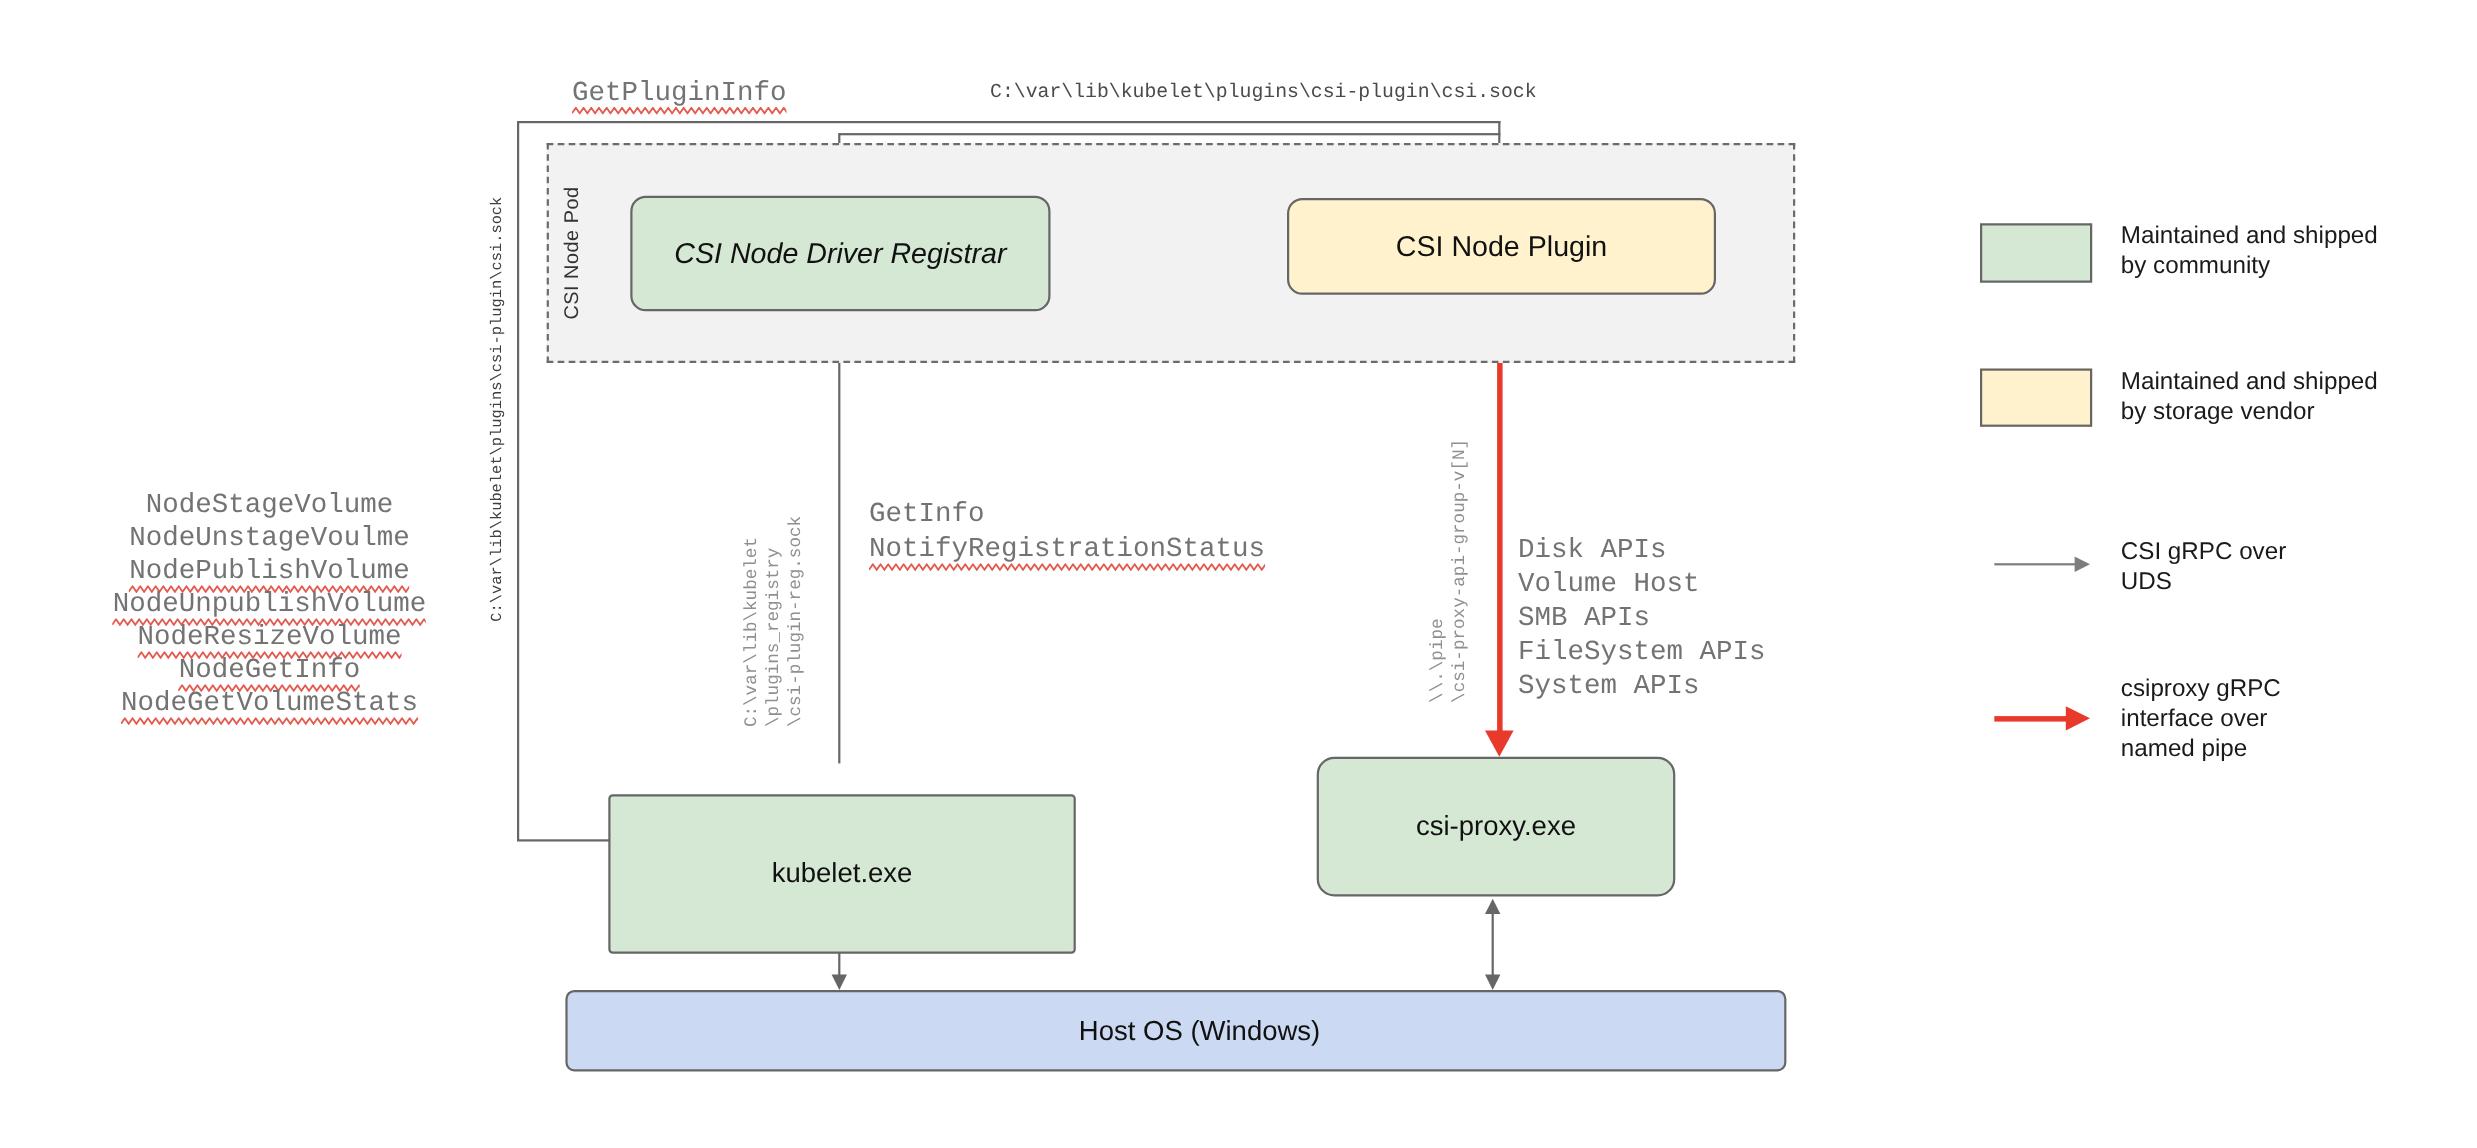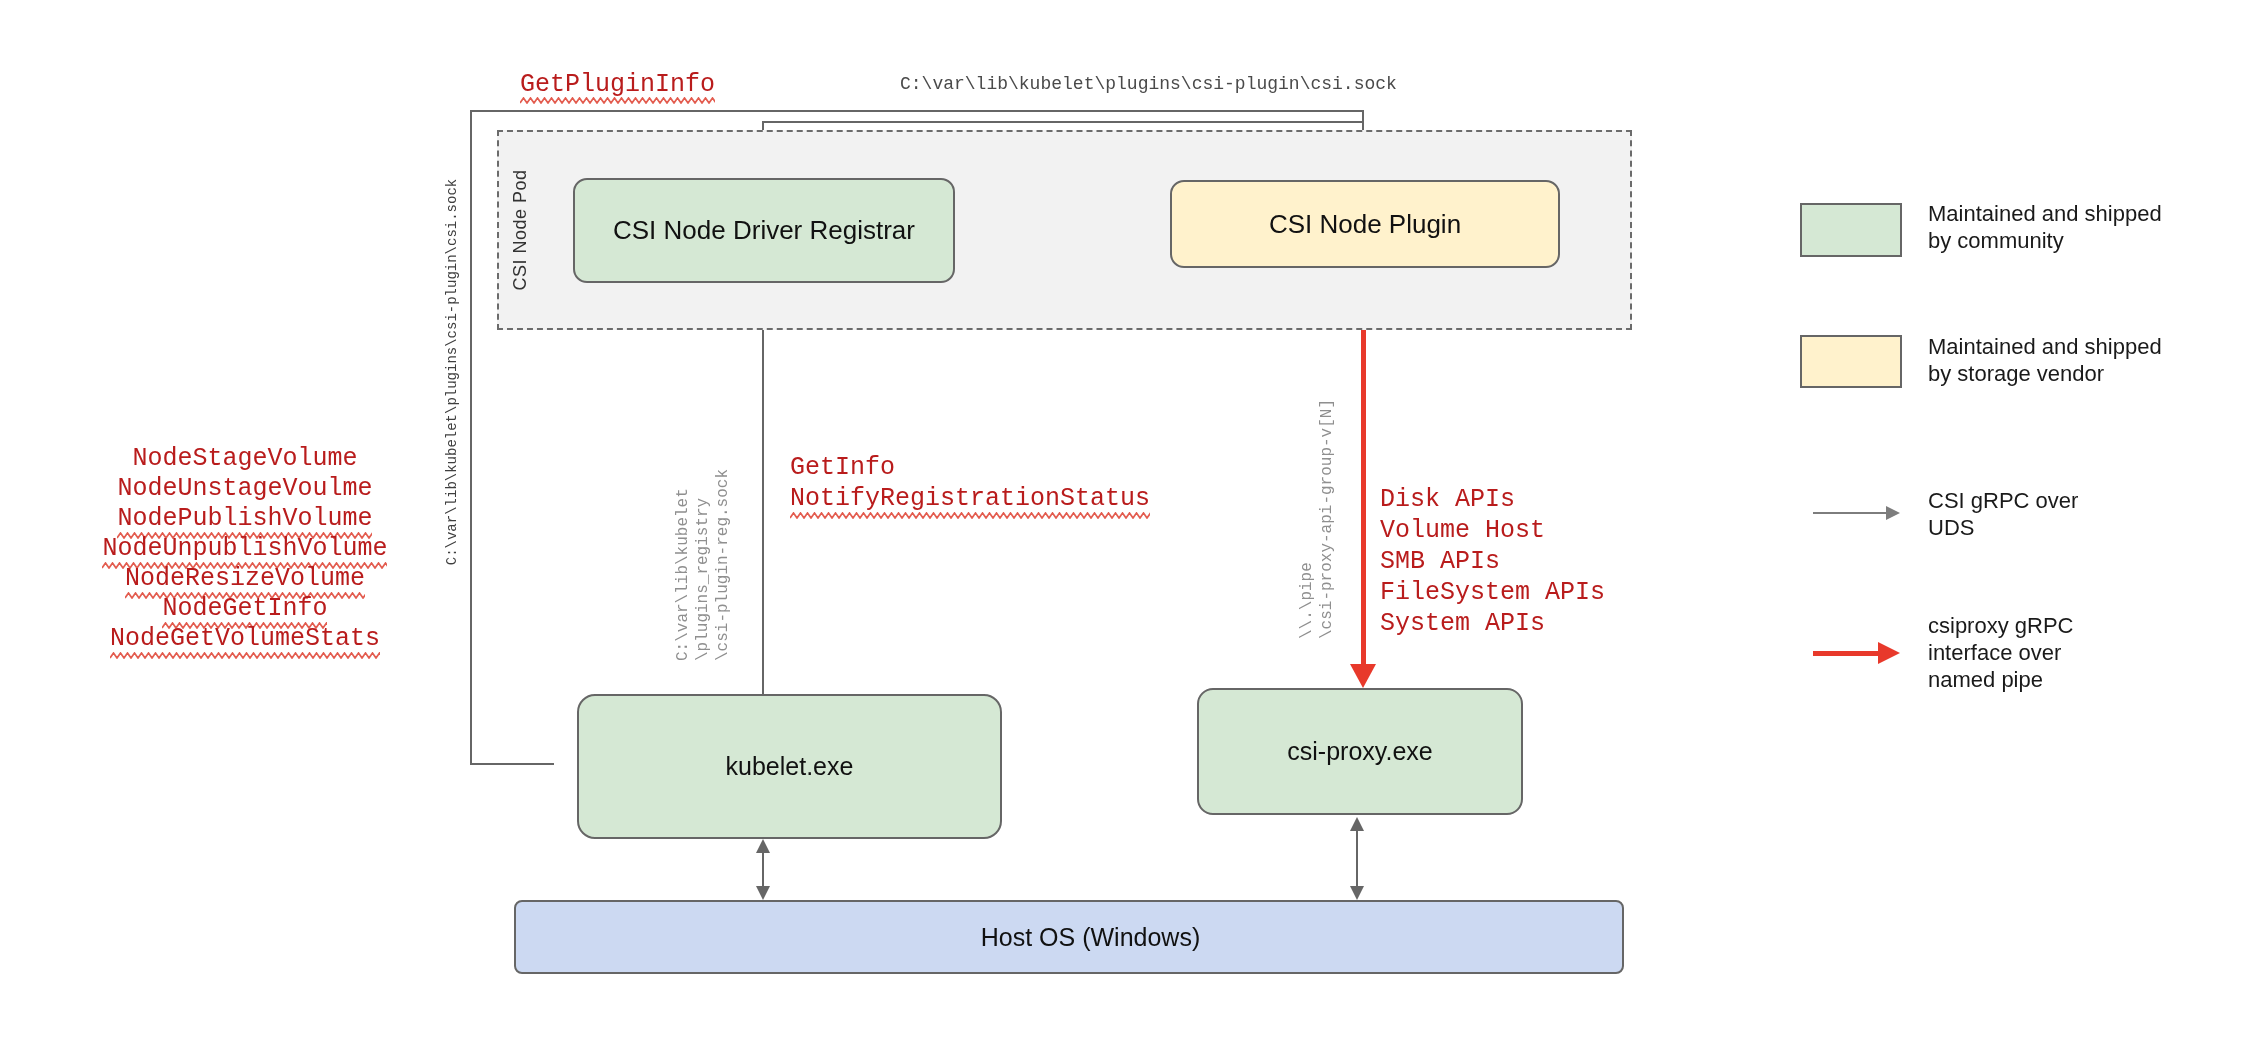--- a/index.html
+++ b/index.html
@@ -24,21 +24,21 @@
   .tri-up-gray{border-left:8px solid transparent;border-right:8px solid transparent;border-bottom:16px solid #666;}
   .tri-down-sm{border-left:7px solid transparent;border-right:7px solid transparent;border-top:14px solid #666;}
   .tri-up-sm{border-left:7px solid transparent;border-right:7px solid transparent;border-bottom:14px solid #666;}
   .tri-down-red{border-left:13px solid transparent;border-right:13px solid transparent;border-top:24px solid #e8392b;}
   .tri-right-gray{border-top:7px solid transparent;border-bottom:7px solid transparent;border-left:14px solid #7d7d7d;}
   .tri-right-red{border-top:11px solid transparent;border-bottom:11px solid transparent;border-left:22px solid #e8392b;}
   
   .rot{position:absolute;transform:translate(-50%,-50%) rotate(-90deg);white-space:nowrap;}
   
   .path-text{color:#4a4a4a;}
-  .rpc-text{color:#b91c1c;}
+  .rpc-text{color:#737373;}
   .gray-text{color:#8f8f8f;}
   .sq-host{position:relative;display:inline-block;}
   .squiggle-svg{position:absolute;left:0;top:100%;margin-top:-2px;pointer-events:none;}
   .legend-text{color:#1a1a1a;font-size:22px;line-height:27px;}
 </style>
 </head>
 <body>
 
 <div id="canvas">
 
@@ -60,29 +60,29 @@
   <div class="vline" style="left:1356px;top:829px;height:59px;"></div>
   <div class="tri tri-up-sm" style="left:1350px;top:817px;"></div>
   <div class="tri tri-down-sm" style="left:1350px;top:886px;"></div>
 
   <div class="redline" style="left:1361px;top:285px;height:381px;"></div>
   <div class="tri tri-down-red" style="left:1350px;top:664px;"></div>
 
   <div class="abs pod" style="left:497px;top:130px;width:1135px;height:200px;"></div>
   <div class="rot" style="left:520px;top:230px;font-size:18px;color:#333;letter-spacing:0.5px;">CSI Node Pod</div>
 
-  <div class="node-box green" style="left:573px;top:178px;width:382px;height:105px;border-radius:14px;font-size:26px;">
+  <div class="node-box green" style="left:573px;top:178px;width:382px;height:105px;border-radius:14px;font-size:26px;font-style:italic;">
     <span>CSI Node Driver Registrar</span>
   </div>
 
   <div class="node-box yellow" style="left:1170px;top:180px;width:390px;height:88px;border-radius:14px;font-size:26px;">
     <span>CSI Node Plugin</span>
   </div>
 
-  <div class="node-box green" style="left:553px;top:694px;width:425px;height:145px;border-radius:18px;font-size:25px;line-height:33px;margin-left:24px;">
+  <div class="node-box green" style="left:553px;top:722px;width:425px;height:145px;border-radius:4px;font-size:25px;line-height:33px;">
     <span>kubelet.exe</span>
   </div>
 
   <div class="node-box green" style="left:1197px;top:688px;width:326px;height:127px;border-radius:16px;font-size:25px;">
     <span>csi-proxy.exe</span>
   </div>
 
   <div class="node-box blue" style="left:514px;top:900px;width:1110px;height:74px;border-radius:8px;font-size:25px;padding-left:43px;">
     <span>Host OS (Windows)</span>
   </div>

